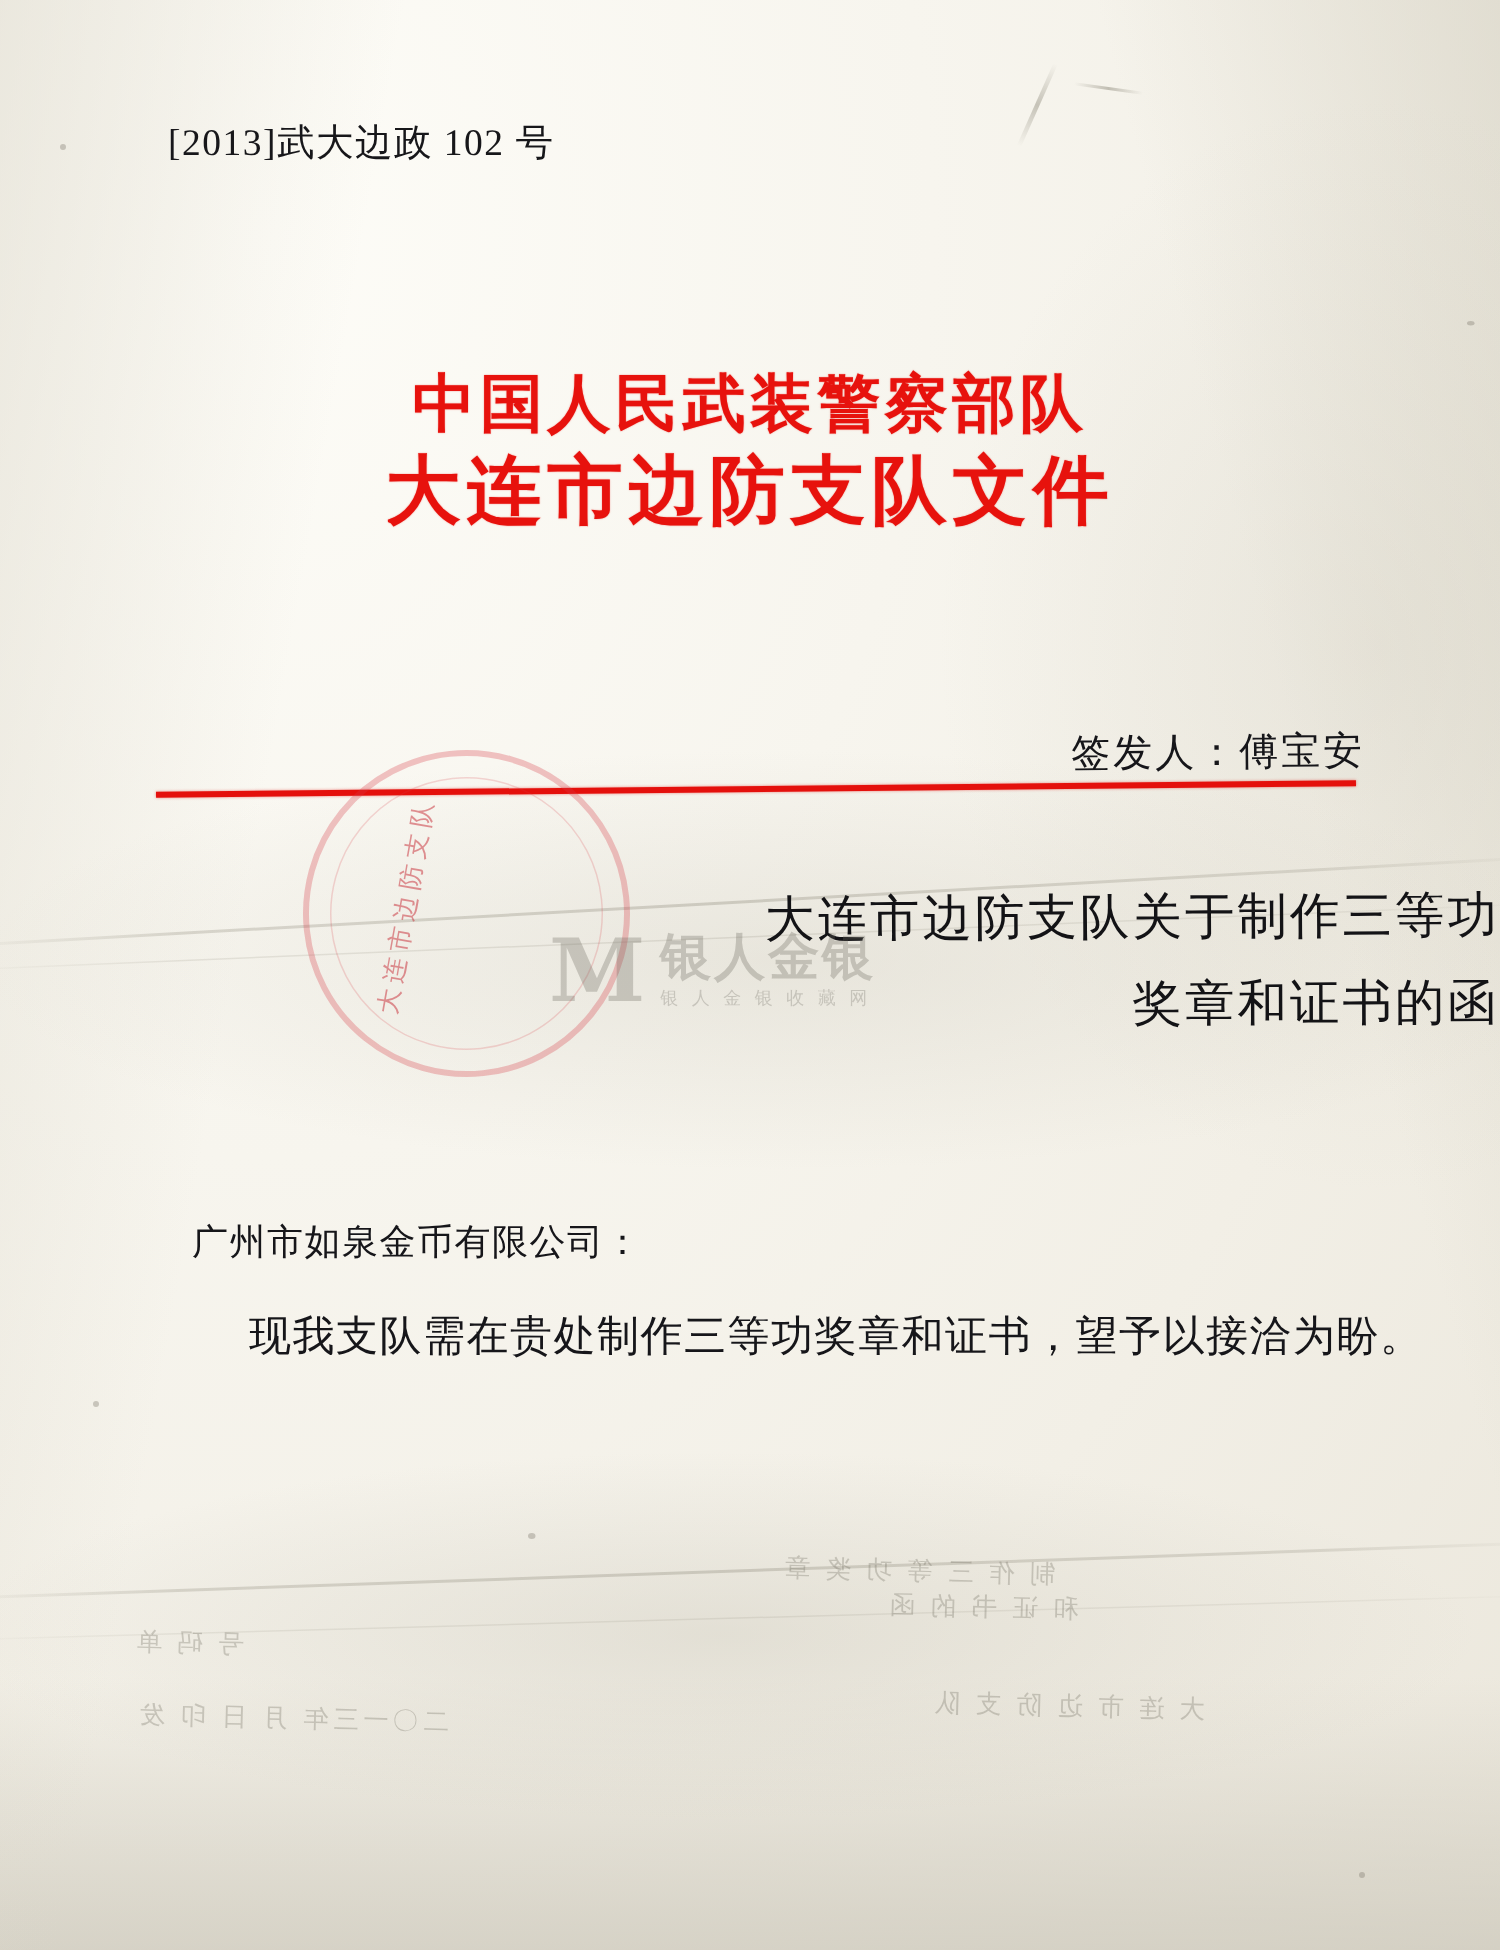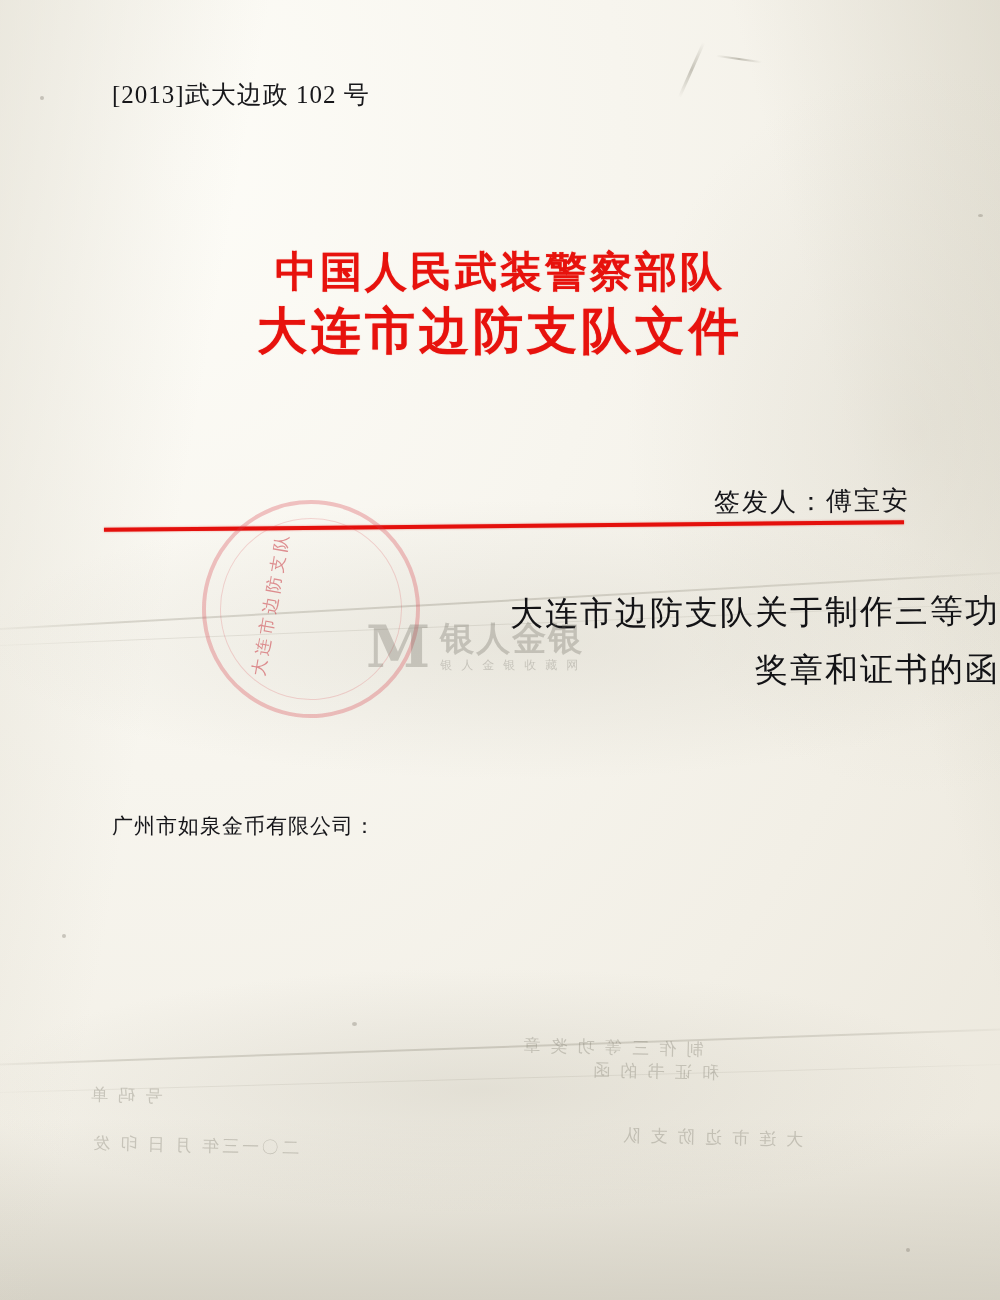--- a/index.html
+++ b/index.html
@@ -71,21 +71,21 @@
     white-space: nowrap;
   }
 
   .masthead {
     position: absolute;
     left: 0;
     top: 248px;
     width: 1000px;
     text-align: center;
     color: #e7120d;
-    font-family: Liberation Serif, serif;
+    font-family: Liberation Mono, monospace;
     font-weight: bold;
     line-height: 1.18;
     text-shadow: 0 0 1px rgba(231,18,13,0.55);
   }
   .masthead .line1 {
     font-size: 42px;
     letter-spacing: 3px;
   }
   .masthead .line2 {
     font-size: 50px;
@@ -125,23 +125,23 @@
     font-size: 33px;
     letter-spacing: 2px;
     line-height: 1.72;
     font-family: "Liberation Serif", "DejaVu Serif", serif;
   }
   .title-block .t1 { display: block; transform: rotate(-0.35deg); }
   .title-block .t2 { display: block; transform: rotate(-0.2deg); }
 
   .addressee {
     position: absolute;
-    left: 112px;
+    left: 128px;
     top: 812px;
-    font-size: 21px;
+    font-size: 24px;
     letter-spacing: 1px;
     color: #16161a;
     white-space: nowrap;
   }
 
   .body-paragraph {
     position: absolute;
     left: 166px;
     top: 868px;
     right: 80px;
@@ -283,20 +283,21 @@
   <div class="watermark">
     <div class="wm-mark">M</div>
     <div class="wm-stack">
       <div class="wm-title">银人金银</div>
       <div class="wm-sub">银 人 金 银 收 藏 网</div>
     </div>
   </div>
 
   <div class="addressee">广州市如泉金币有限公司：</div>
 
+  <div class="body-paragraph">现我支队需在贵处制作三等功奖章和证书，望予以接洽为盼。</div>
 
   <div class="showthrough st1">制 作 三 等 功 奖 章</div>
   <div class="showthrough st2">和 证 书 的 函</div>
   <div class="showthrough st3">号 码 单</div>
   <div class="showthrough st4">大 连 市 边 防 支 队</div>
   <div class="showthrough st5">二〇一三年 月 日 印 发</div>
 
 </div>
 
 </body></html>

